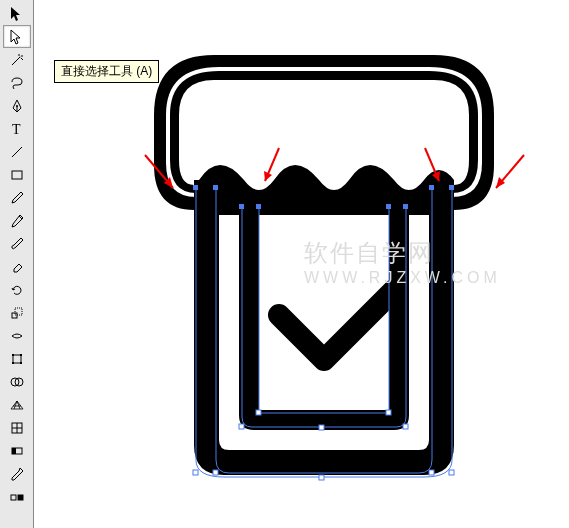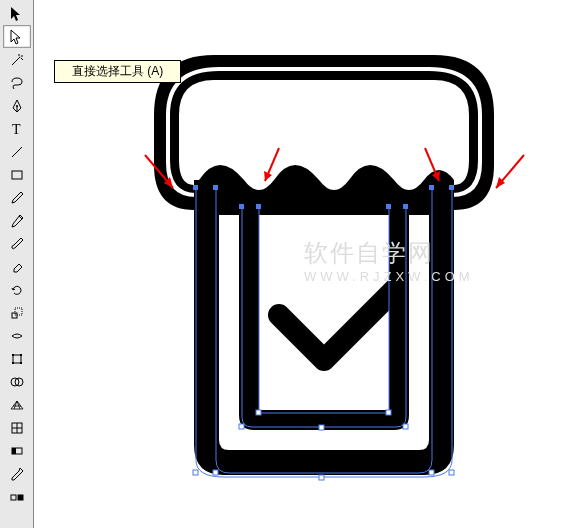--- a/index.html
+++ b/index.html
@@ -41,21 +41,21 @@
     border: 1px solid #999;
     box-shadow: inset 0 0 2px rgba(0,0,0,0.3);
   }
   .tool svg { width: 16px; height: 16px; }
   .tooltip {
     position: absolute;
     left: 20px;
     top: 60px;
     background: #ffffe1;
     border: 1px solid #000;
-    padding: 2px 17px;
+    padding: 2px 6px;
     font-size: 12px;
     white-space: nowrap;
     z-index: 100;
     color: #000;
   }
   .canvas {
     flex: 1;
     background: #fff;
     position: relative;
   }
@@ -69,21 +69,21 @@
     left: 270px;
     top: 237px;
     color: #dcdcdc;
     font-weight: normal;
     font-size: 24px;
     letter-spacing: 2px;
     pointer-events: none;
     font-family: "Microsoft YaHei", sans-serif;
   }
   .watermark .sub {
-    font-size: 13px;
+    font-size: 16px;
     letter-spacing: 4px;
   }
   .arrow {
     position: absolute;
     pointer-events: none;
   }
   .selection-path {
     fill: none;
     stroke: #4b7bec;
     stroke-width: 1;

